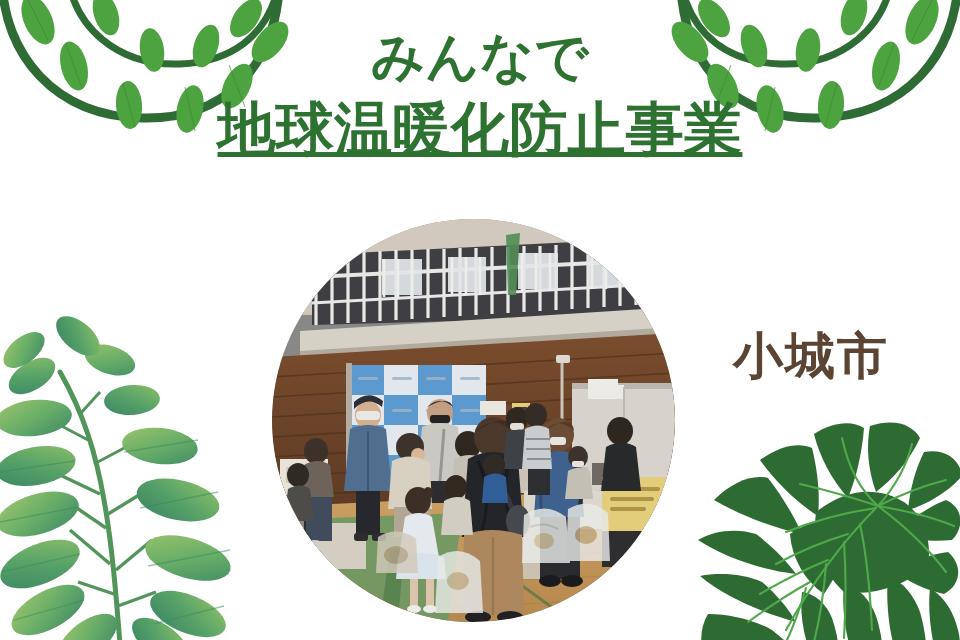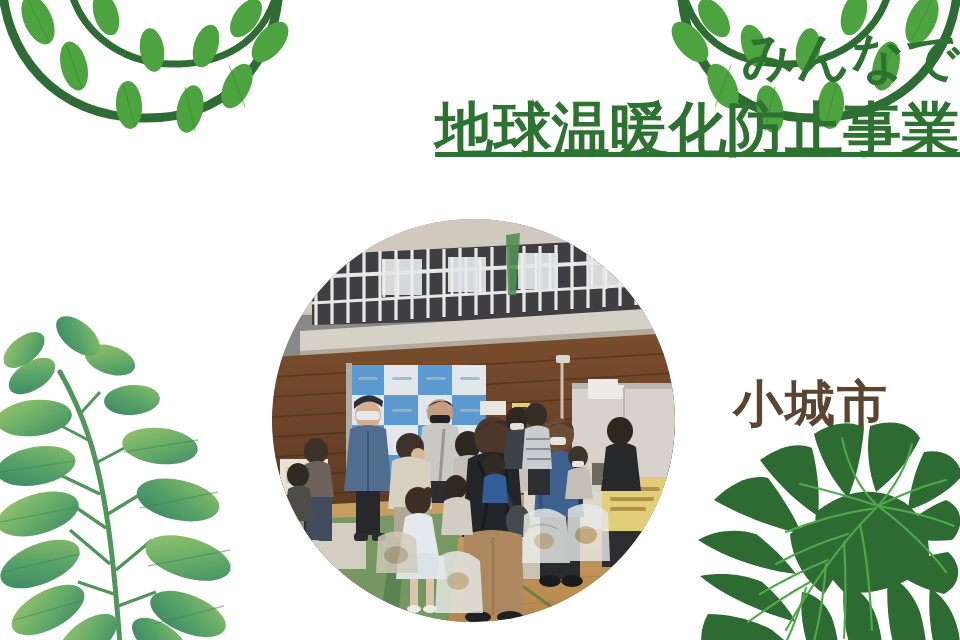--- a/index.html
+++ b/index.html
@@ -52,21 +52,21 @@
     height: 230px;
     pointer-events: none;
   }
 
   
   .headline {
     position: absolute;
     left: 0;
     top: 26px;
     width: 960px;
-    text-align: right;
+    text-align: center;
     color: #2d7230;
     font-weight: 700;
     line-height: 1.18;
     letter-spacing: 0.02em;
     user-select: none;
   }
   .headline .line1 {
     display: block;
     font-size: 53px;
     margin-bottom: 6px;
@@ -81,21 +81,20 @@
   .city-name {
     position: absolute;
     left: 733px;
     top: 331px;
     color: #5c4433;
     font-size: 50px;
     font-weight: 700;
     letter-spacing: 0.04em;
     line-height: 1;
     user-select: none;
-    margin-top: 48px;
   }
 
   
   .photo-circle {
     position: absolute;
     left: 272px;
     top: 219px;
     width: 403px;
     height: 403px;
     border-radius: 50%;

